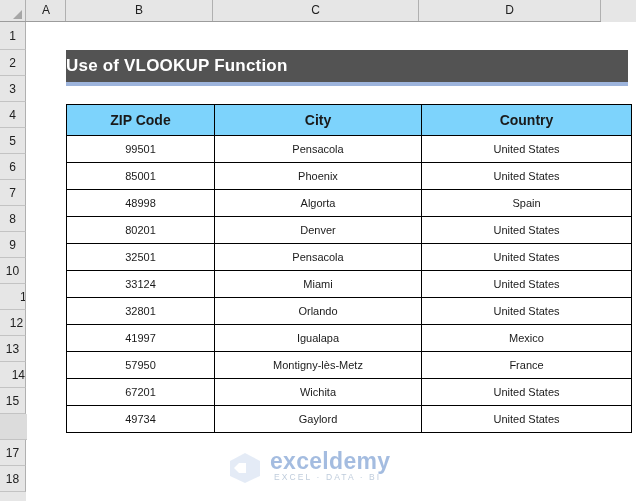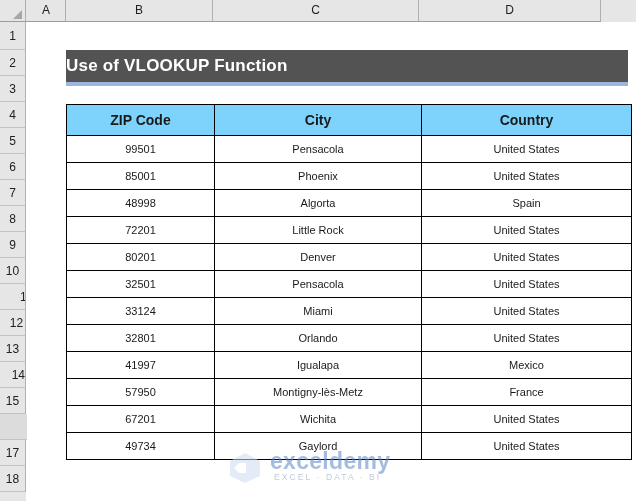--- a/index.html
+++ b/index.html
@@ -243,25 +243,20 @@
           <td class="col-zip">85001</td>
           <td class="col-city">Phoenix</td>
           <td class="col-ctry">United States</td>
         </tr>
         <tr>
           <td class="col-zip">48998</td>
           <td class="col-city">Algorta</td>
           <td class="col-ctry">Spain</td>
         </tr>
         <tr>
-          <td class="col-zip">72201</td>
-          <td class="col-city">Little Rock</td>
-          <td class="col-ctry">United States</td>
-        </tr>
-        <tr>
           <td class="col-zip">80201</td>
           <td class="col-city">Denver</td>
           <td class="col-ctry">United States</td>
         </tr>
         <tr>
           <td class="col-zip">32501</td>
           <td class="col-city">Pensacola</td>
           <td class="col-ctry">United States</td>
         </tr>
         <tr>

